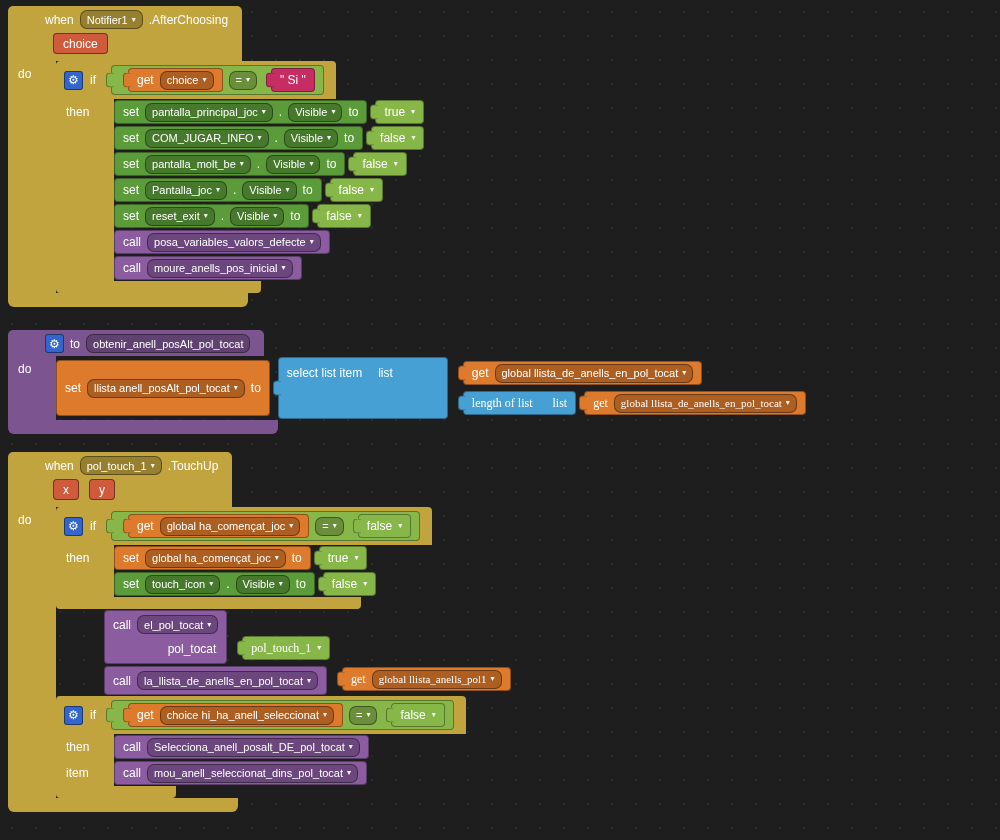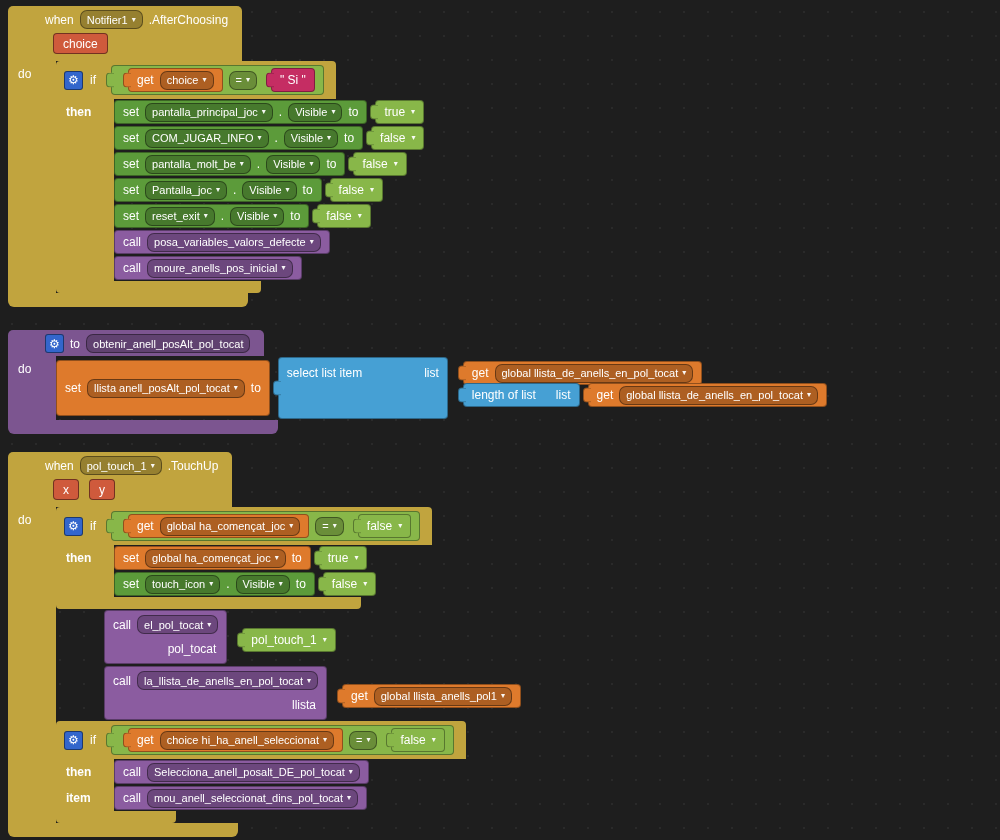--- a/index.html
+++ b/index.html
@@ -11,21 +11,21 @@
   .cluster{position:absolute;display:flex;flex-direction:column;align-items:flex-start;}
   .tan{background:#c1a43e;}
   .purp{background:#7c5590;}
   .cap{display:flex;flex-direction:column;border-radius:5px 5px 0 0;padding-left:29px;}
   .hdr{display:flex;align-items:center;gap:6px;padding:4px 14px 3px 8px;white-space:nowrap;}
   .params{display:flex;gap:10px;padding:1px 10px 7px 16px;}
   .pchip{background:#cf5a3c;border:1px solid rgba(0,0,0,.45);border-radius:4px;padding:0 9px;height:19px;
          display:inline-flex;align-items:center;}
   .body{display:flex;align-items:stretch;}
   .spine{flex:none;width:38px;padding:6px 0 0 10px;}
-  .spine.w48{width:48px;font-weight:bold;}
+  .spine.w48{width:48px;}
   .stack{display:flex;flex-direction:column;align-items:flex-start;}
   .row{display:flex;align-items:center;margin:1px 0;}
   .foot{height:14px;border-radius:0 0 6px 6px;}
   .ifblk{display:flex;flex-direction:column;align-items:flex-start;}
   .ifhdr{display:flex;align-items:center;gap:7px;padding:4px 12px 4px 8px;border-radius:4px 4px 0 0;}
   .ifoot{height:12px;border-radius:0 0 4px 4px;}
   .gear{flex:none;width:17px;height:17px;background:#3366cc;border:1px solid rgba(0,0,0,.45);border-radius:3px;
         display:inline-flex;align-items:center;justify-content:center;font-size:12px;line-height:1;color:#fff;}
   .blk{position:relative;display:inline-flex;align-items:center;gap:6px;padding:0 8px;height:22px;
        border:1px solid rgba(0,0,0,.35);border-radius:4px;white-space:nowrap;}
@@ -41,25 +41,25 @@
         border-radius:7px;padding:0 6px;height:17px;font-size:11px;white-space:nowrap;}
   .dd{font-size:8px;line-height:1;opacity:.95;}
   .val{margin-left:8px;}
   .val::before{content:"";position:absolute;left:-6px;top:50%;transform:translateY(-50%);width:7px;height:13px;
                background:inherit;border:1px solid rgba(0,0,0,.35);border-right:0;border-radius:4px 0 0 4px;}
   .call2{position:relative;display:flex;flex-direction:column;padding:2px 8px;
          border:1px solid rgba(0,0,0,.35);border-radius:4px;margin:1px 0;}
   .call2 .r1{display:flex;align-items:center;gap:6px;height:23px;}
   .call2 .r2{display:flex;justify-content:flex-end;align-items:center;height:25px;padding-right:2px;}
   .plug{position:absolute;left:100%;margin-left:8px;display:flex;align-items:center;}
-  .pb{bottom:11px;}
+  .pb{bottom:3px;font-family:Liberation Serif, serif;}
   .pt{top:3px;}
   .sel{position:relative;display:flex;flex-direction:column;justify-content:space-between;padding:3px 8px;
        border:1px solid rgba(0,0,0,.35);border-radius:4px;min-width:152px;height:54px;}
-  .sel .r{display:flex;align-items:center;justify-content:space-between;height:24px;gap:16px;}
+  .sel .r{display:flex;align-items:center;height:24px;gap:16px;}
   .sel .r.end{justify-content:flex-end;}
   .ml14{margin-left:14px;}
 </style>
 </head>
 <body>
 
 <div class="canvas">
 
   <div class="cluster" style="left:8px;top:6px">
     <div class="cap tan">
@@ -400,23 +400,20 @@
         </div>
 
         <div class="call2 purple" style="margin-left:48px">
           <div class="r1">
             <span>call</span>
             <span class="chip">
                 <b>la_llista_de_anells_en_pol_tocat</b>
                 <i class="dd">▾</i>
               </span>
           </div>
-          <div class="r2">
-            <span>llista</span>
-          </div>
           <span class="plug pb">
             <span class="blk orange val">
               <span>get</span>
               <span class="chip">
                   <b>global llista_anells_pol1</b>
                   <i class="dd">▾</i>
                 </span>
             </span>
           </span>
         </div>

